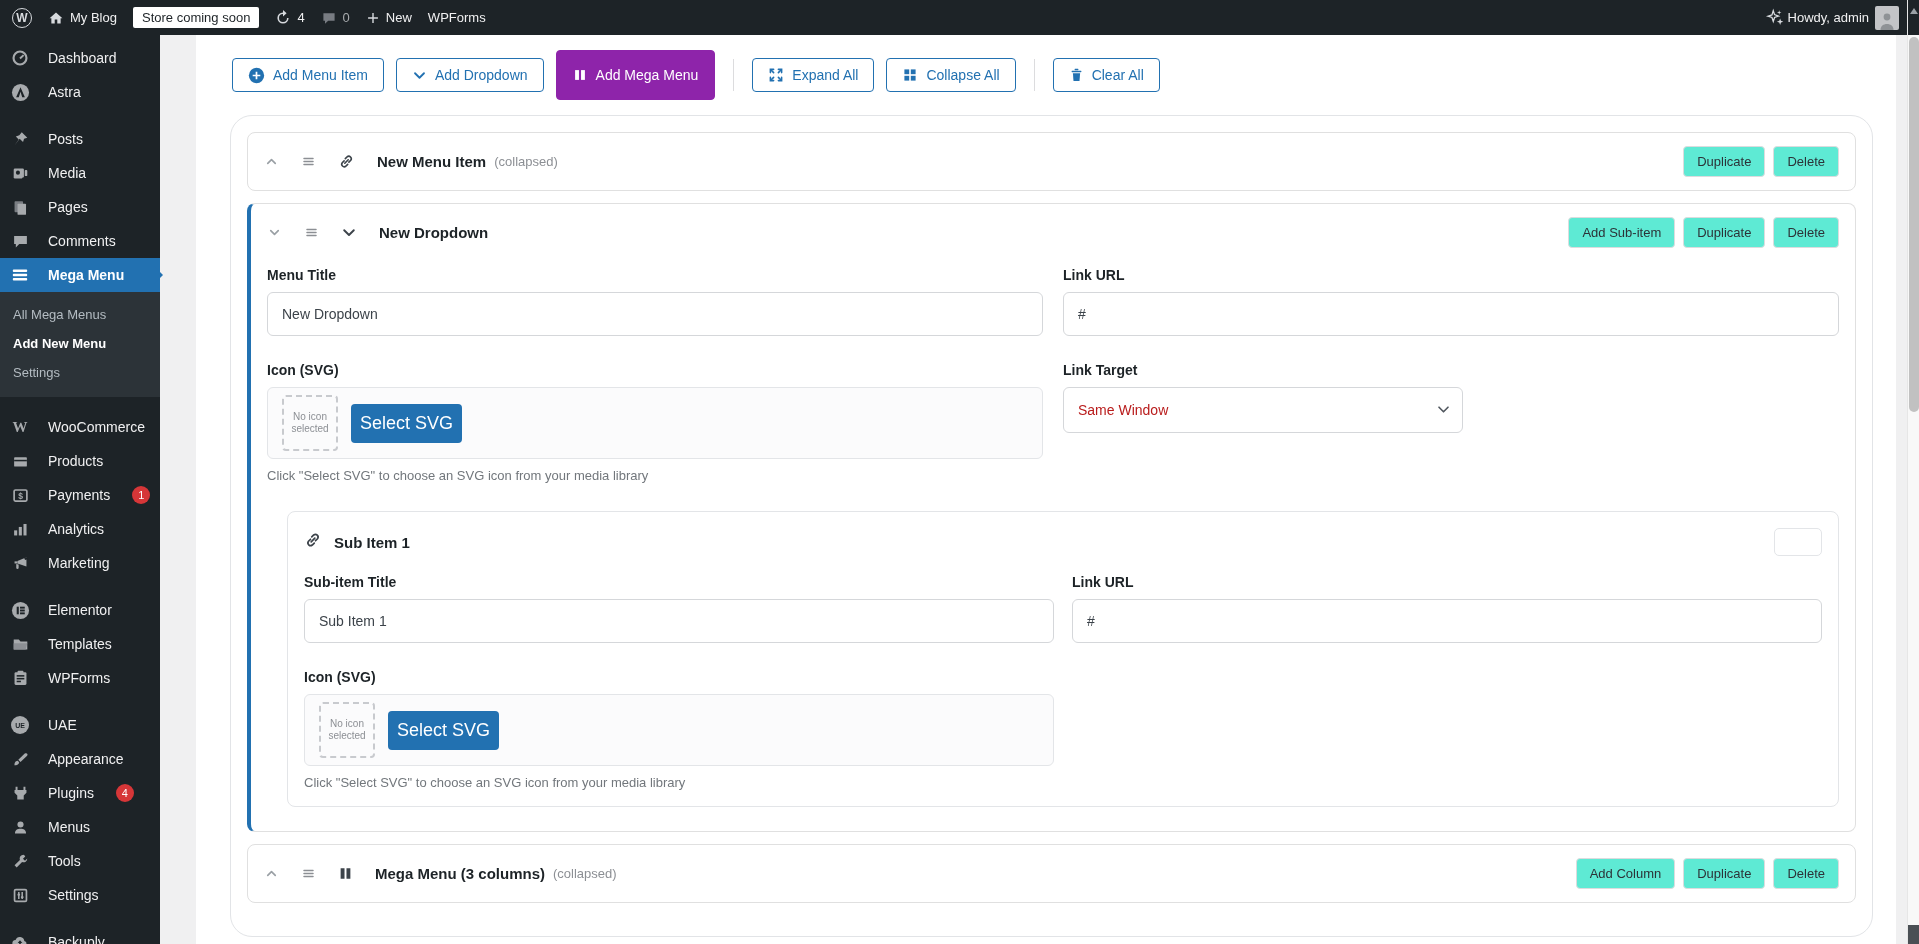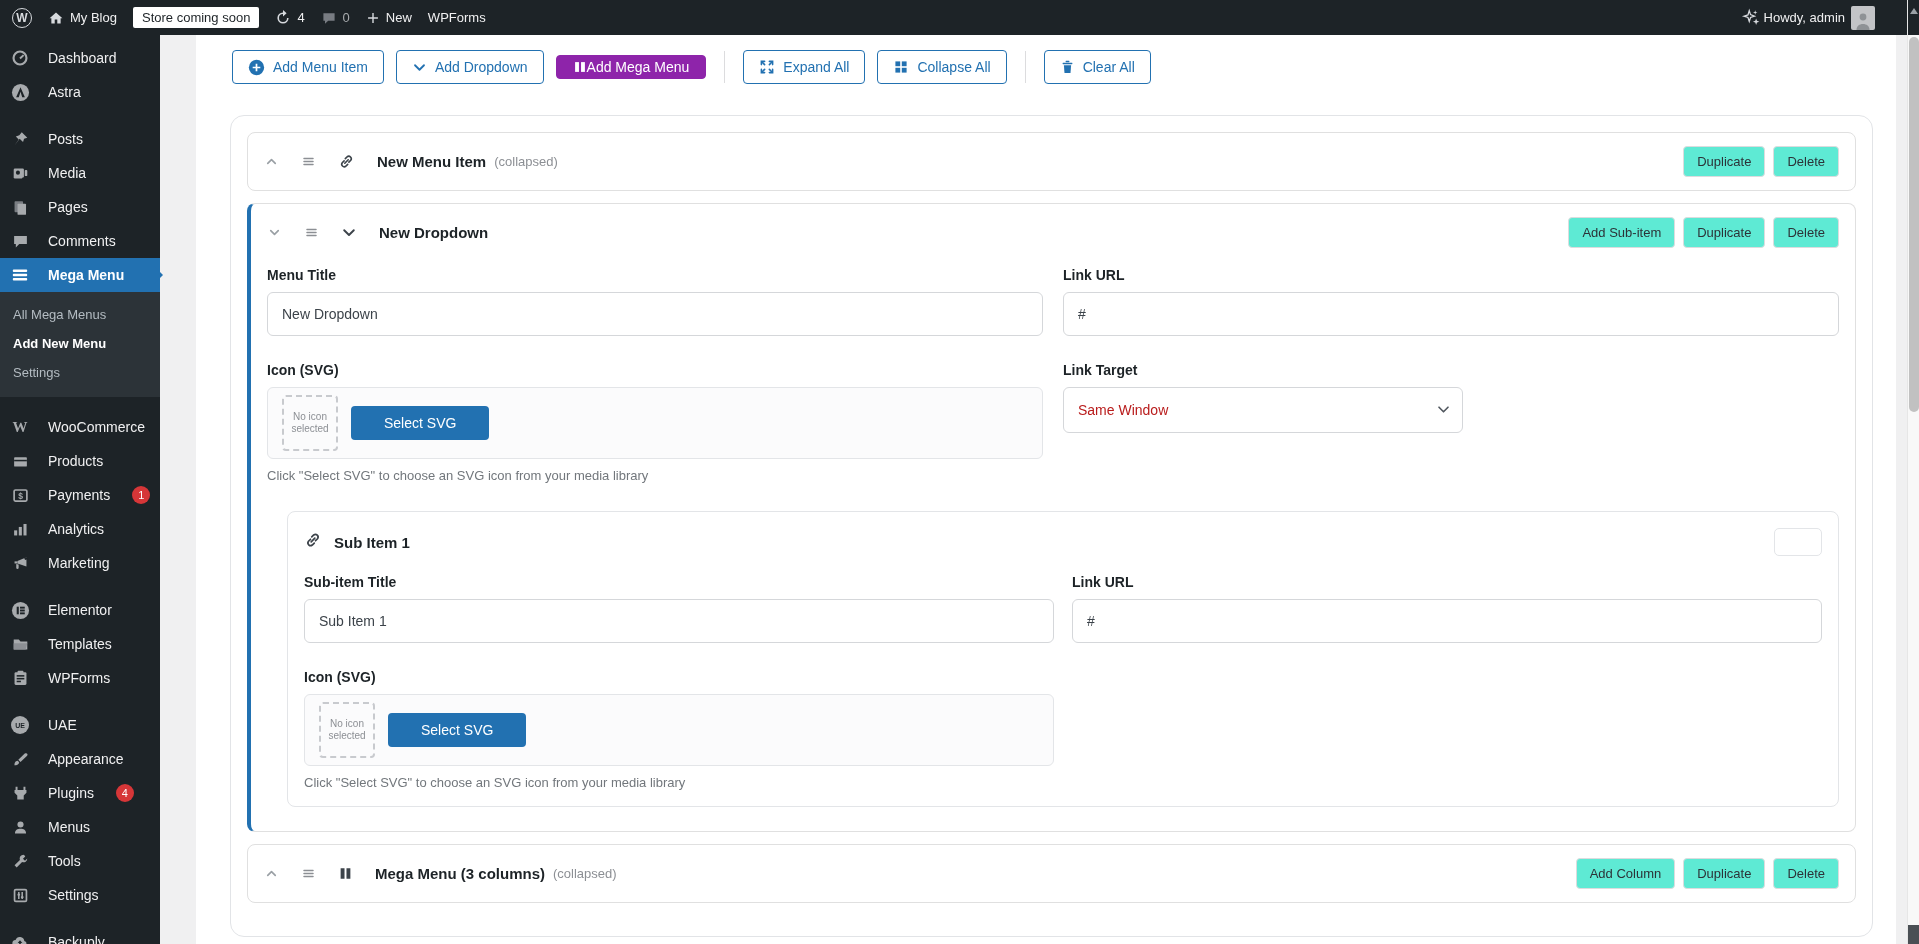--- a/index.html
+++ b/index.html
@@ -1,21 +1,21 @@
 <!DOCTYPE html>
 <html><head>
 <meta charset="utf-8">
 <style>
   * { margin:0; padding:0; box-sizing:border-box; }
   html,body { width:1919px; height:944px; overflow:hidden; font-family:"Liberation Sans", sans-serif; background:#f0f0f1; }
 
   
   .adminbar { position:absolute; top:0; left:0; width:1919px; height:35px; background:#1d2327; color:#f0f0f1; display:flex; align-items:center; font-size:13px; z-index:50; }
   .ab-left { display:flex; align-items:center; gap:16px; padding-left:12px; }
-  .ab-right { margin-left:auto; display:flex; align-items:center; gap:1px; padding-right:44px; }
+  .ab-right { margin-left:auto; display:flex; align-items:center; gap:1px; padding-right:20px; }
   .ab-item { display:flex; align-items:center; gap:6px; color:#f0f0f1; cursor:pointer; }
   .ab-dim { color:#a7aaad; }
   .store-badge { background:#ffffff; color:#1d2327; padding:3px 9px; border-radius:2px; font-size:13px; }
   .avatar { width:24px; height:24px; background:#c3c4c7; border-radius:2px; display:flex; align-items:flex-end; justify-content:center; overflow:hidden; }
   .avatar svg { display:block; }
   .wp-logo-circle { width:20px; height:20px; border:1.5px solid #d7dade; border-radius:50%; display:flex; align-items:center; justify-content:center; font-size:12px; font-weight:bold; color:#d7dade; }
 
   
   .sidebar { position:absolute; top:35px; left:0; width:160px; height:909px; background:#1d2327; padding-top:6px; z-index:40; }
   .sb-item { position:relative; display:flex; align-items:center; gap:18px; height:34px; padding:0 8px 0 10px; color:#f0f0f1; font-size:14px; cursor:pointer; }
@@ -30,45 +30,45 @@
   .woo-w { font-weight:bold; font-size:15px; color:#a7aaad; font-family:"Liberation Serif", serif; }
   .circle-ico { width:18px; height:18px; border-radius:50%; background:#a7aaad; color:#1d2327; display:flex; align-items:center; justify-content:center; font-weight:bold; }
 
   
   .content { position:absolute; top:35px; left:160px; width:1747px; height:909px; background:#f0f0f1; }
   .panel { position:absolute; left:36px; top:0; width:1700px; height:909px; background:#ffffff; }
 
   
   .tbar { display:flex; align-items:center; gap:12px; padding:15px 0 0 36px; }
   .btn-outline { display:flex; align-items:center; gap:8px; height:34px; padding:0 15px; background:#fff; border:1px solid #2271b1; border-radius:4px; color:#2271b1; font-size:14px; cursor:pointer; font-family:inherit; }
-  .btn-purple { display:flex; align-items:center; height:24px; padding:0 16px; background:#8e24aa; border:1px solid #8e24aa; border-radius:4px; color:#fff; font-size:14px; cursor:pointer; font-family:inherit; }
+  .btn-purple { display:flex; align-items:center; gap:9px; height:50px; padding:0 16px; background:#8e24aa; border:1px solid #8e24aa; border-radius:4px; color:#fff; font-size:14px; cursor:pointer; font-family:inherit; }
   .tdiv { width:1px; height:32px; background:#dcdcde; margin:0 6px; }
 
   
-  .card-outer { position:absolute; left:34px; top:80px; width:1643px; height:822px; border:1px solid #e2e4e7; border-radius:14px; background:#fff; padding:16px; }
+  .card-outer { position:absolute; left:34px; top:80px; width:1643px; height:822px; border:1px solid #e2e4e7; border-radius:22px; background:#fff; padding:16px; }
 
   .rowcard { border:1px solid #e0e0e0; border-radius:8px; background:#fff; }
   .hdr { display:flex; align-items:center; padding:13px 16px; }
   .hdr .hico { display:flex; align-items:center; justify-content:center; margin-right:22px; cursor:pointer; }
   .hdr .title { font-size:15px; font-weight:bold; color:#1d2327; margin-right:8px; }
   .hdr .state { font-size:13px; color:#8c8f94; }
   .hdr-actions { margin-left:auto; display:flex; gap:8px; }
   .hbtn { background:#5eead4; border:1px solid #dcdcde; border-radius:4px; padding:7px 13px; font-size:13px; color:#2c3338; cursor:pointer; font-family:inherit; }
 
   .dropdown-card { margin-top:12px; border-left:4px solid #2271b1; padding-bottom:24px; }
   .mm-card { margin-top:12px; }
 
   .formgrid { display:grid; grid-template-columns:1fr 1fr; column-gap:20px; padding:6px 16px 0 16px; }
   .fld-label { font-size:14px; font-weight:bold; color:#1d2327; margin-bottom:9px; display:block; }
   .txt { width:100%; height:44px; border:1px solid #d5d7da; border-radius:6px; font-size:14px; color:#3c434a; padding:0 14px; font-family:inherit; background:#fff; }
   .fld { margin-bottom:26px; }
 
   .iconbox { background:#fbfbfc; border:1px solid #e3e5e8; border-radius:6px; padding:14px; display:flex; align-items:center; gap:13px; height:72px; }
   .dashed { width:56px; height:56px; border:2px dashed #c8cace; border-radius:4px; display:flex; align-items:center; justify-content:center; text-align:center; font-size:10px; color:#8c8f94; line-height:1.25; padding:2px; }
-  .btn-blue { background:#2271b1; color:#fff; border:none; border-radius:4px; padding:9px 33px; font-size:14px; cursor:pointer; font-family:inherit; }
+  .btn-blue { background:#2271b1; color:#fff; border:none; border-radius:4px; padding:9px 9px; font-size:18px; cursor:pointer; font-family:inherit; }
   .help { font-size:13px; color:#72777c; margin-top:9px; }
 
   .selectwrap { position:relative; width:400px; }
   .selectwrap select { width:100%; height:46px; border:1px solid #d5d7da; border-radius:6px; font-size:14px; color:#b91c1c; padding:0 36px 0 14px; appearance:none; -webkit-appearance:none; background:#fff; font-family:inherit; cursor:pointer; }
   .selectwrap .chev { position:absolute; right:12px; top:15px; pointer-events:none; }
 
   .subcard { margin:28px 16px 0 36px; border:1px solid #e3e5e8; border-radius:8px; padding:16px; }
   .sub-hdr { display:flex; align-items:center; gap:12px; margin-bottom:18px; }
   .sub-hdr .title { font-size:15px; font-weight:bold; color:#1d2327; }
   .empty-btn { margin-left:auto; width:48px; height:28px; background:#fff; border:1px solid #e3e5e8; border-radius:5px; cursor:pointer; }

